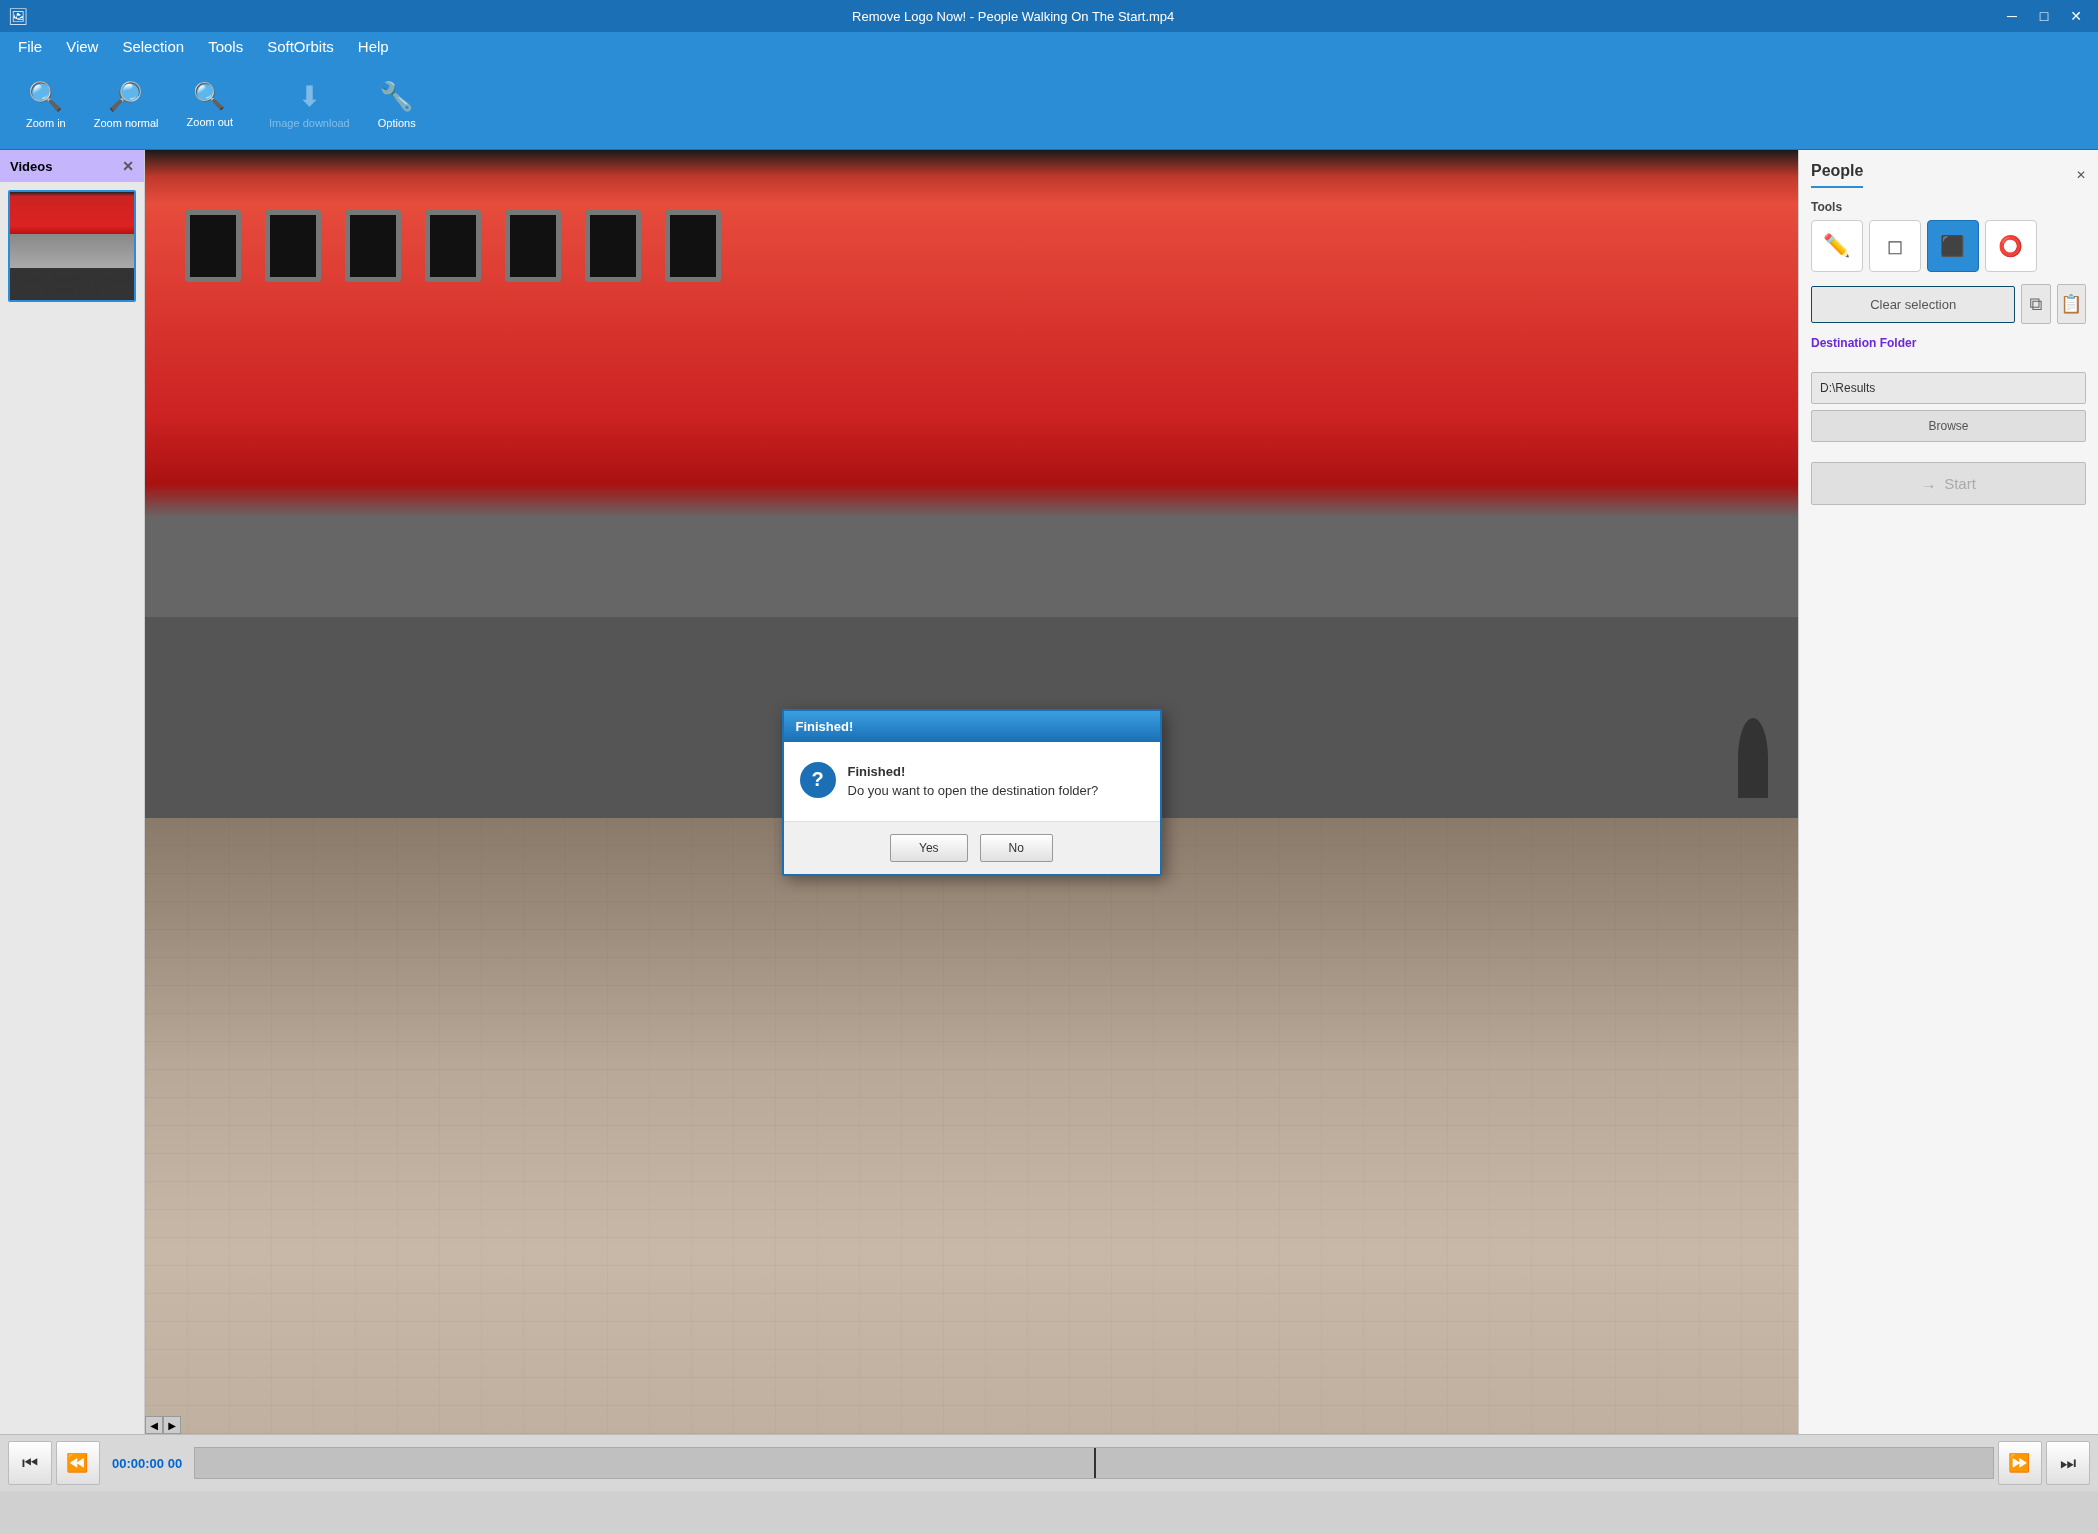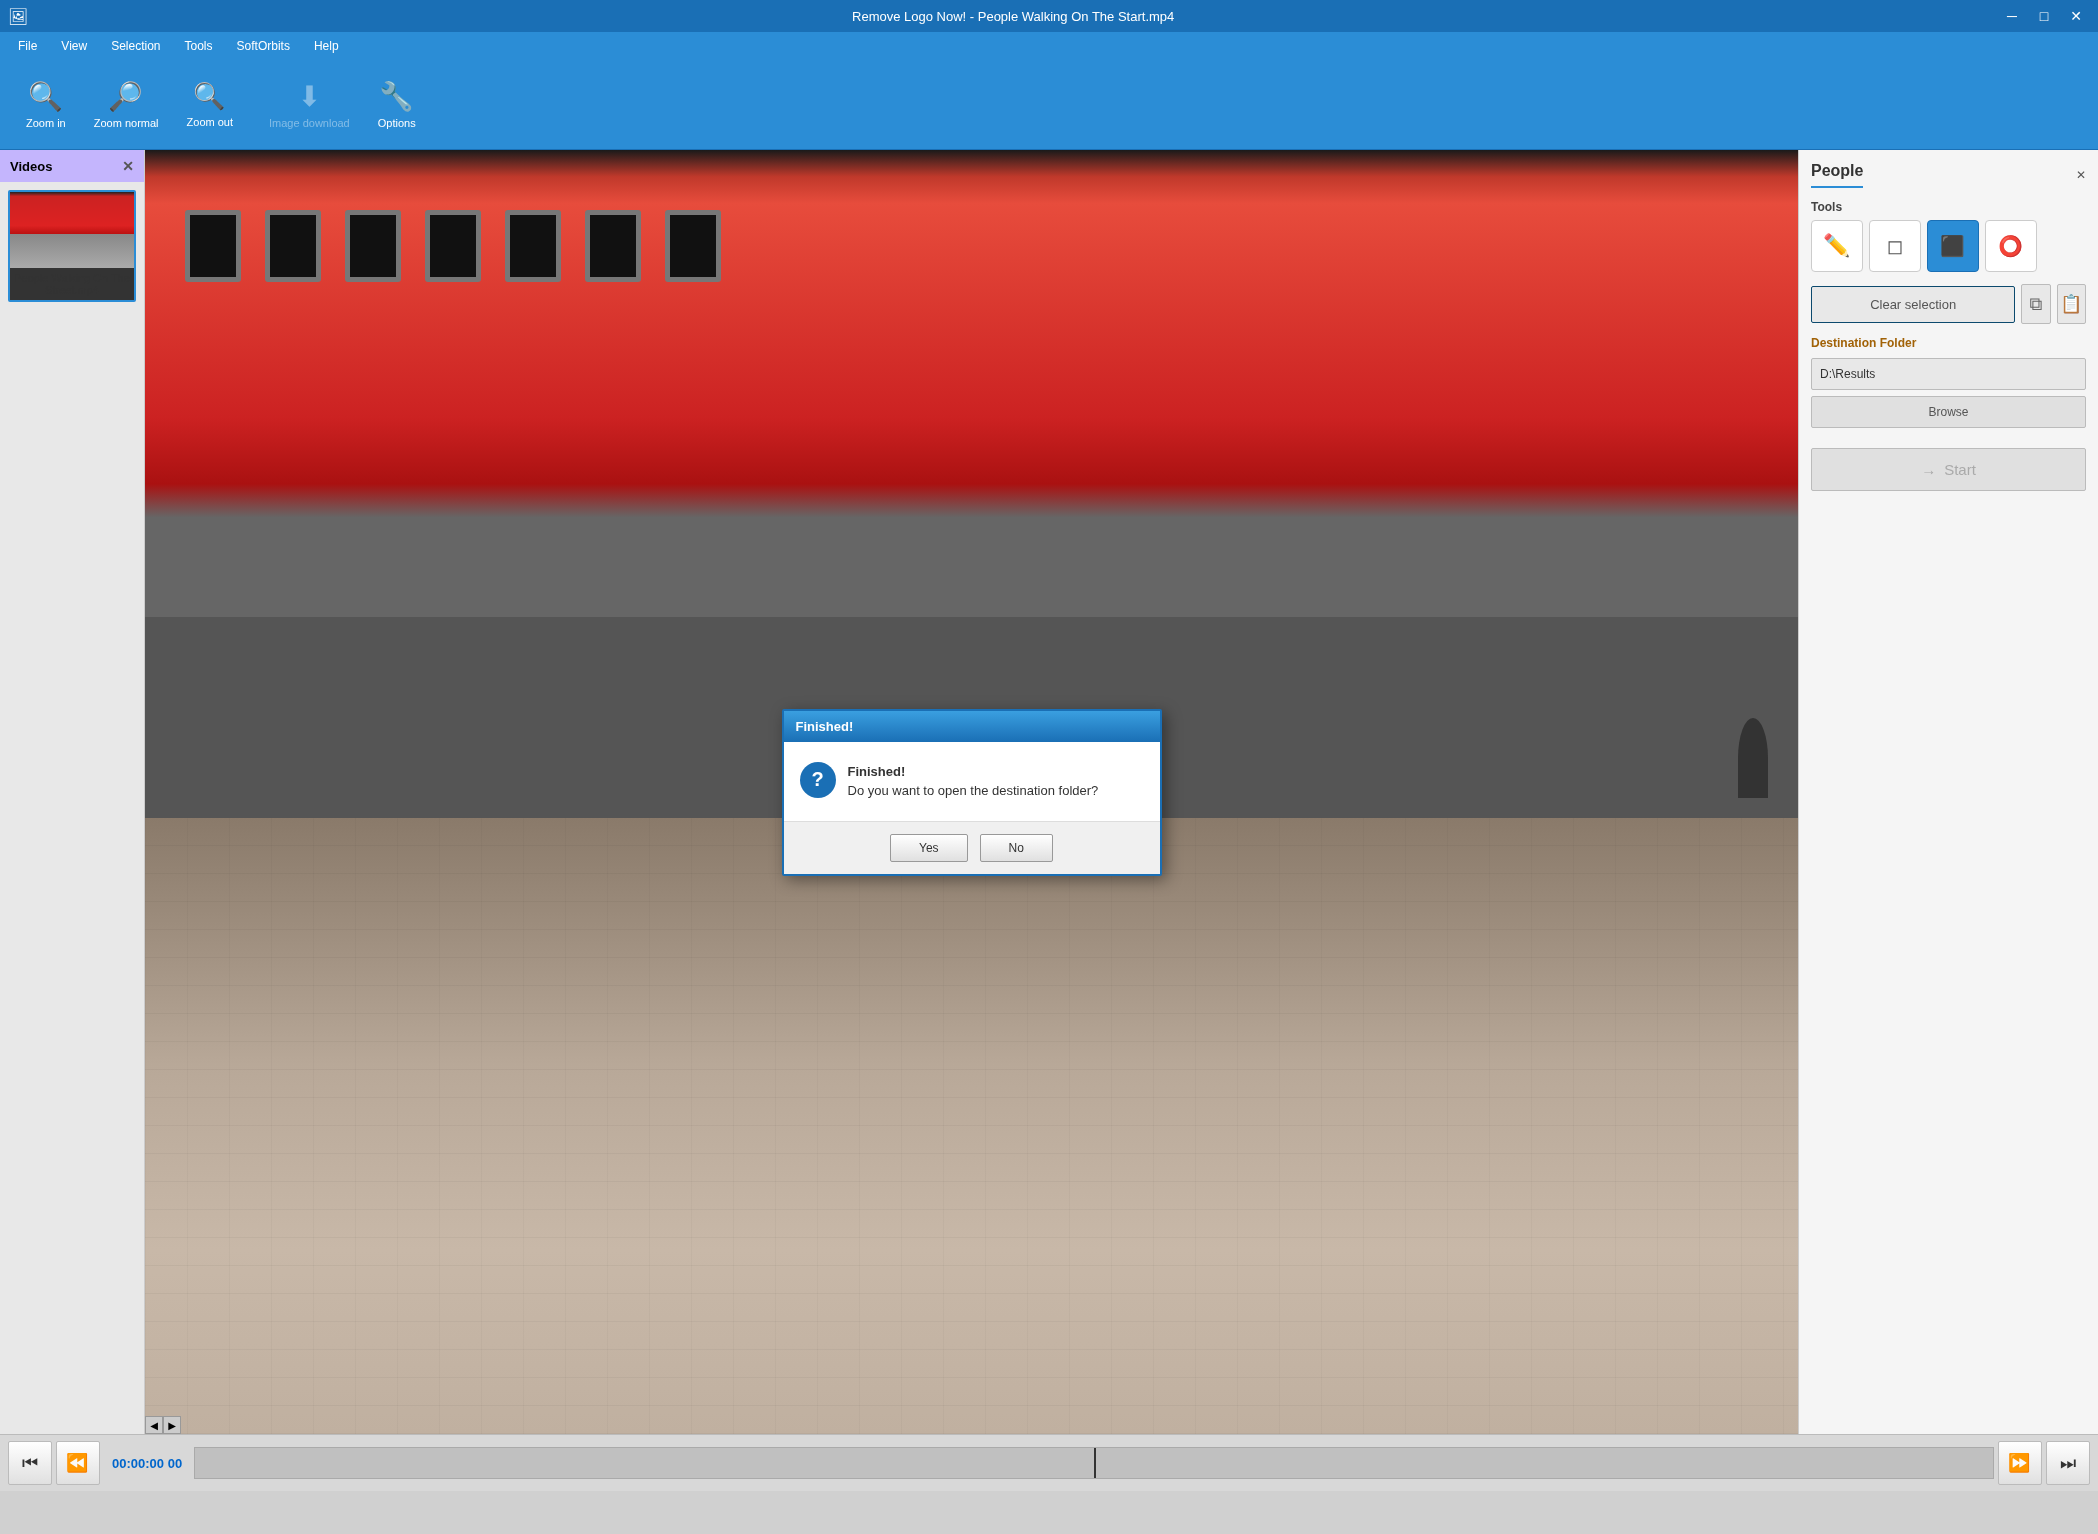--- a/index.html
+++ b/index.html
@@ -26,21 +26,21 @@
       height: 28px;
       display: flex;
       align-items: center;
       padding: 0 8px;
       gap: 4px;
     }
     .menu-item {
       color: white;
       padding: 4px 10px;
       cursor: pointer;
-      font-size: 12px;
+      font-size: 15px;
       border-radius: 2px;
     }
 
     
     .toolbar {
       background: #2b8dd6;
       height: 90px;
       display: flex;
       align-items: center;
       padding: 8px 16px;
@@ -289,21 +289,21 @@
       background: #e8e8e8;
       cursor: pointer;
       border-radius: 2px;
       display: flex;
       align-items: center;
       justify-content: center;
       font-size: 18px;
       color: #666;
     }
 
-    .dest-folder-label { font-size: 12px; font-weight: bold; color: #a16207; margin-bottom: 8px; }
+    .dest-folder-label { font-size: 12px; font-weight: bold; color: #6d28d9; margin-bottom: 22px; }
     .dest-folder-input {
       width: 100%;
       padding: 8px;
       border: 1px solid #bbb;
       background: #e8e8e8;
       font-size: 12px;
       color: #333;
       border-radius: 2px;
     }
     .browse-btn {

